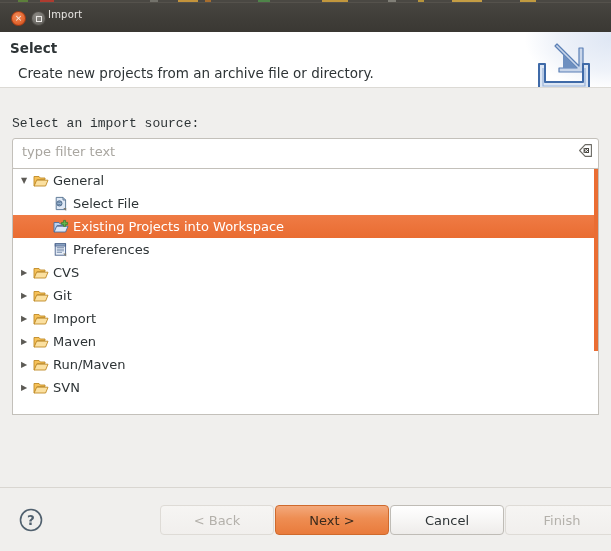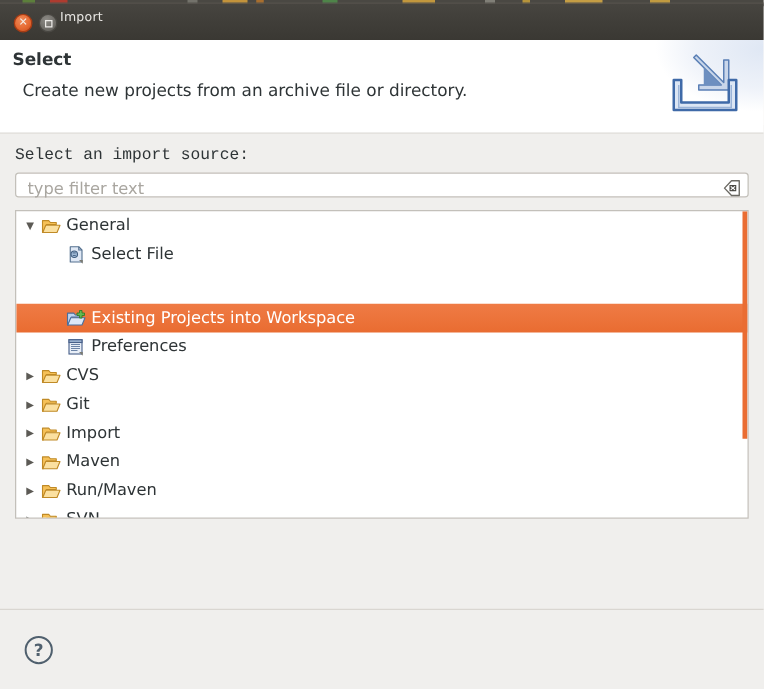--- a/index.html
+++ b/index.html
@@ -90,21 +90,21 @@
     width: 6px; height: 6px;
     border: 1px solid #eceae7;
     box-sizing: border-box;
     background: transparent;
   }
 
   
   .header {
     position: absolute;
     left: 0; top: 32px;
-    width: 611px; height: 75px;
+    width: 611px; height: 56px;
     background: #ffffff;
     border-bottom: 1px solid #dcdad5;
     box-sizing: border-box;
     overflow: hidden;
     text-decoration: underline;
   }
   .header-title {
     position: absolute;
     left: 10px; top: 8px;
     font-size: 13.5px;
@@ -132,21 +132,21 @@
     position: absolute;
     left: 12px; top: 116px;
     font-size: 13px;
     color: #2e3436;
     font-family: Liberation Mono, monospace;
   }
 
   .filter-wrap {
     position: absolute;
     left: 12px; top: 138px;
-    width: 587px; height: 20px;
+    width: 587px; height: 32px;
     background: #ffffff;
     border: 1px solid #c3c0ba;
     border-radius: 3px;
     box-sizing: border-box;
   }
   .filter-input {
     position: absolute;
     left: 7px; top: 0;
     width: 550px; height: 22px;
     border: 0;
@@ -185,21 +185,20 @@
     position: relative;
     height: 23px;
     line-height: 23px;
     white-space: nowrap;
     font-size: 13px;
     color: #2e3436;
   }
   .tree-row.selected {
     background: linear-gradient(to bottom, #ef7b45 0%, #e96c31 100%);
     color: #ffffff;
-    margin-top: 28px;
   }
   .tree-row .expander {
     position: absolute;
     top: 0;
     width: 14px; height: 23px;
     display: flex;
     align-items: center;
     justify-content: center;
     font-size: 8px;
     color: #5c5a55;
@@ -435,14 +434,20 @@
     </div>
   </div>
 
   <div class="footer-sep"></div>
 
   <svg class="help-icon" viewBox="0 0 26 26">
     <circle cx="13" cy="13" r="10.5" fill="none" stroke="#50606e" stroke-width="1.6"></circle>
     <text x="13" y="18" text-anchor="middle" font-family="DejaVu Sans, sans-serif" font-size="13.5" font-weight="bold" fill="#50606e">?</text>
   </svg>
 
+  <div class="btnbar" id="btnbar">
+      <button class="btn btn-disabled b-back" disabled="">&lt; Back</button>
+      <button class="btn btn-default b-next">Next &gt;</button>
+      <button class="btn btn-normal b-cancel">Cancel</button>
+      <button class="btn btn-disabled b-finish" disabled="">Finish</button>
+    </div>
 
 </div>
 
 </body></html>

